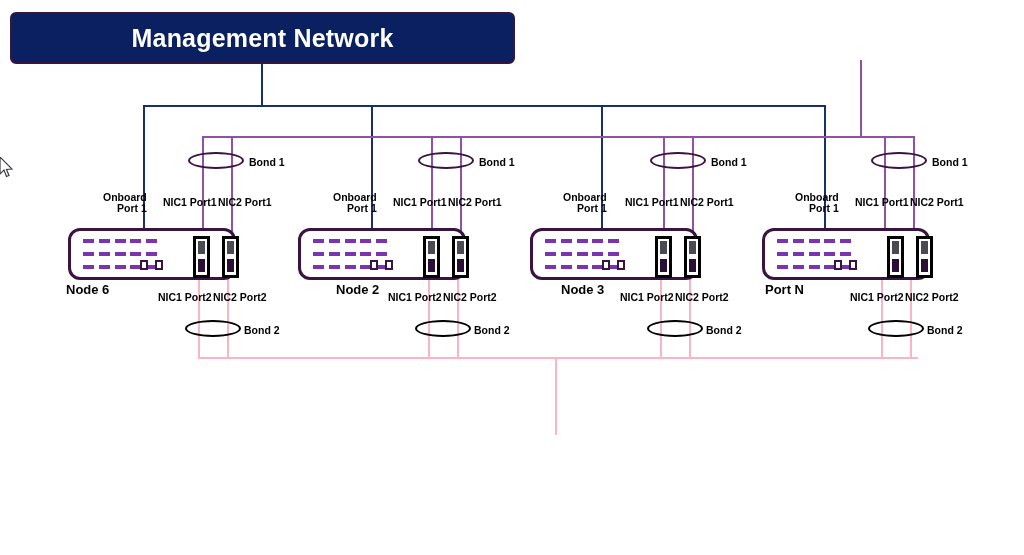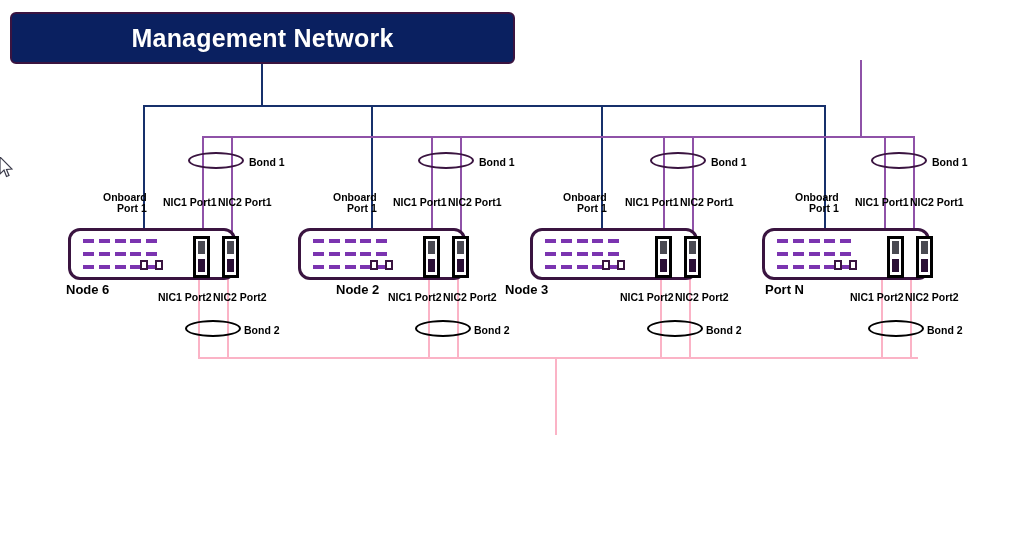--- a/index.html
+++ b/index.html
@@ -358,21 +358,21 @@
     <div class="sq-port" style="left:84px; top:29px;"></div>
     <div class="nic-block" style="left:122px;">
       <div class="nic-slot upper"></div>
       <div class="nic-slot lower"></div>
     </div>
     <div class="nic-block" style="left:151px;">
       <div class="nic-slot upper"></div>
       <div class="nic-slot lower"></div>
     </div>
   </div>
-  <div class="node-name" style="left:505px; top:282px;">Node 3</div>
+  <div class="node-name" style="left:561px; top:282px;">Node 3</div>
   <div class="lbl" style="left:620px; top:292px;">NIC1 Port2</div>
   <div class="lbl" style="left:675px; top:292px;">NIC2 Port2</div>
 
   <div class="lbl" style="left:795px; top:192px;">
     <span>Onboard</span><br>
     <span>Port 1</span>
   </div>
   <div class="lbl" style="left:855px; top:197px;">NIC1 Port1</div>
   <div class="lbl" style="left:910px; top:197px;">NIC2 Port1</div>
 

